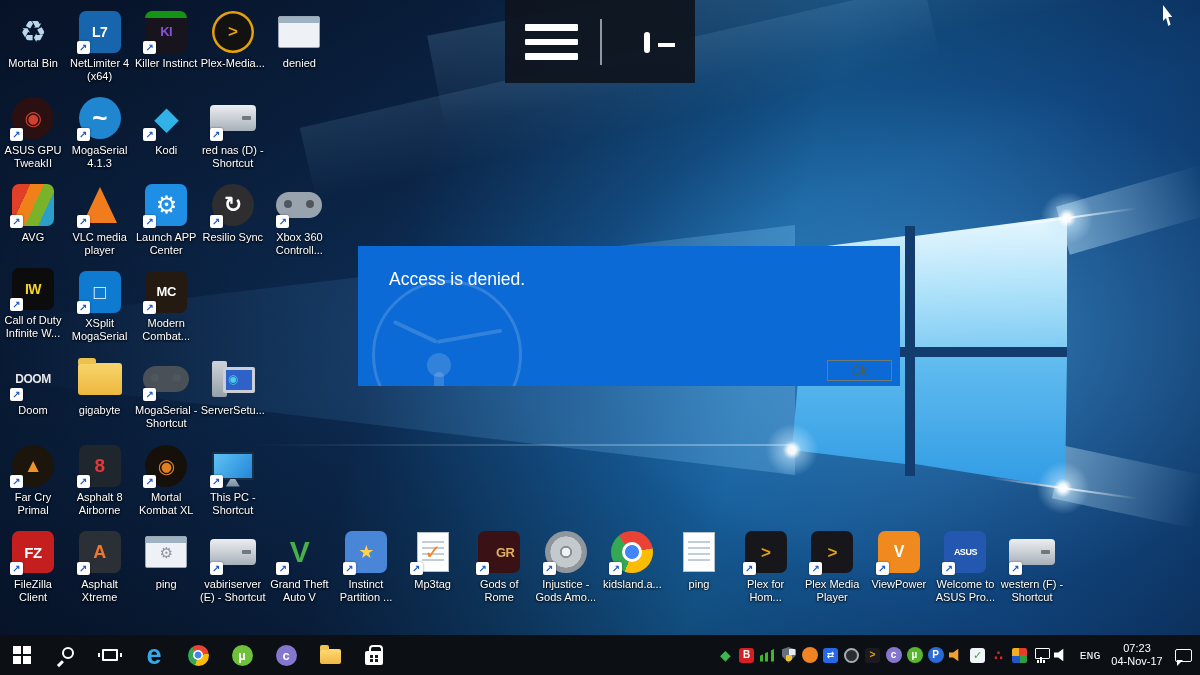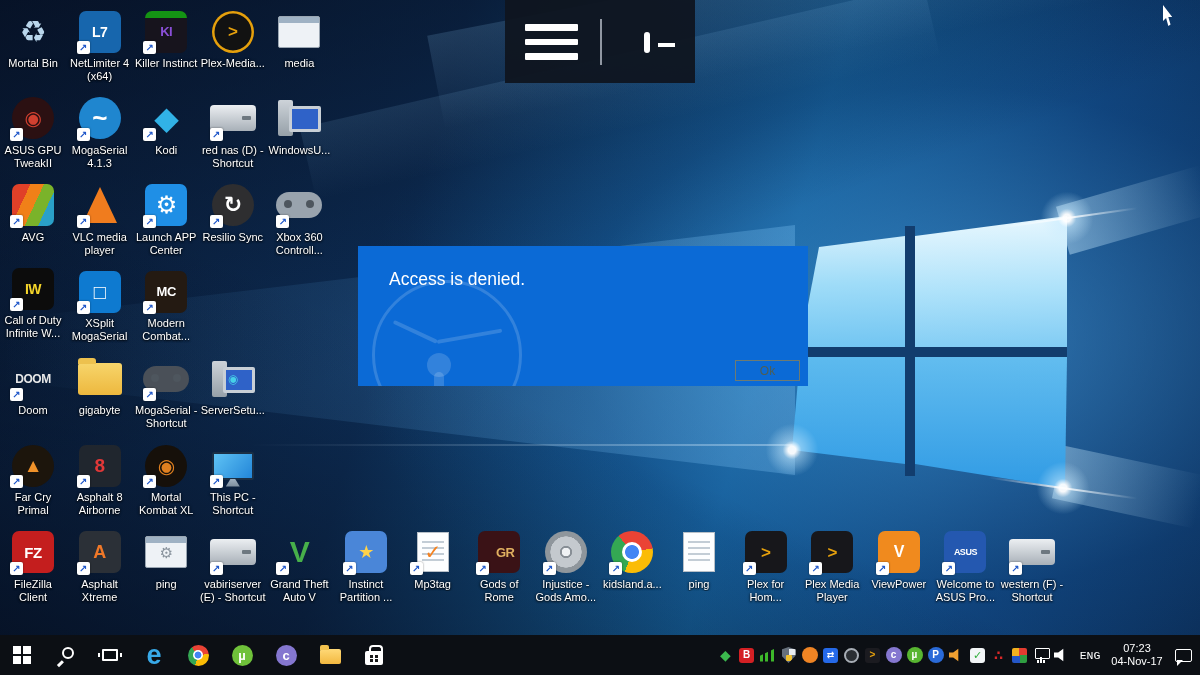--- a/index.html
+++ b/index.html
@@ -96,21 +96,21 @@
   .tb-menu .bar:last-child{margin-bottom:0;}
   .tb-div{position:absolute;left:95px;top:19px;width:2px;height:46px;background:#9097a2;}
   .tb-kbd{position:absolute;left:118px;top:26px;width:48px;height:33px;background:none;border:none;padding:0;cursor:pointer;}
   .kbd-out{position:relative;width:46px;height:31px;border:3px solid #fff;border-radius:4px;background:rgba(255,255,255,.06);}
   .kbd-r1,.kbd-r2{position:absolute;left:3px;right:3px;height:4px;
     background:repeating-linear-gradient(90deg,#fff 0 4px,transparent 4px 7px);}
   .kbd-r1{top:3px;} .kbd-r2{top:9px;}
   .kbd-sp{position:absolute;left:11px;bottom:3px;width:17px;height:4px;background:#fff;}
 
   
-  .dialog{position:absolute;left:358px;top:246px;width:450px;height:140px;background:#0b6ad6;z-index:5;overflow:hidden;}
+  .dialog{position:absolute;left:358px;top:246px;width:542px;height:140px;background:#0b6ad6;z-index:5;overflow:hidden;}
   .dlg-title{position:absolute;left:31px;top:23px;font-size:17.5px;color:#fff;}
   .dlg-ok{position:absolute;right:8px;bottom:5px;width:65px;height:21px;background:transparent;
     border:1px solid #6e7b72;color:#4e5e55;font-size:12px;line-height:18px;cursor:pointer;}
   .wm{position:absolute;left:0;top:0;width:100%;height:100%;pointer-events:none;}
   .wm-circle{position:absolute;left:14px;top:34px;width:150px;height:150px;border:3px solid rgba(255,255,255,.16);border-radius:50%;}
   .wm-hand{position:absolute;height:4px;background:rgba(255,255,255,.16);border-radius:2px;transform-origin:0 50%;}
   .wm-h1{left:79px;top:94px;width:48px;transform:rotate(205deg);}
   .wm-h2{left:79px;top:94px;width:66px;transform:rotate(-10deg);}
   .wm-keyhead{position:absolute;left:69px;top:107px;width:24px;height:24px;border-radius:50%;background:rgba(255,255,255,.16);}
   .wm-keystem{position:absolute;left:76px;top:126px;width:10px;height:26px;border-radius:5px;background:rgba(255,255,255,.16);}
@@ -232,21 +232,21 @@
           <div class="ic k-circle" style="background: rgb(18, 18, 18); box-shadow: rgb(229, 160, 13) 0px 0px 0px 2.5px inset;">
             <span class="glyph" style="color: rgb(229, 160, 13); font-size: 17px;">&gt;</span>
           </div>
         </div>
         <div class="dlabel">Plex-Media...</div>
       </div>
       <div class="di" style="left: 266.4px; top: 8px;">
         <div class="iccell">
           <div class="ic k-window"></div>
         </div>
-        <div class="dlabel">media</div>
+        <div class="dlabel">denied</div>
       </div>
       <div class="di" style="left: 0px; top: 94.8px;">
         <div class="iccell">
           <div class="ic k-circle" style="background: rgb(43, 16, 18);">
             <span class="glyph" style="color: rgb(208, 64, 48); font-size: 20px;">◉</span>
           </div>
         </div>
         <span class="sc">↗</span>
         <div class="dlabel">ASUS GPU TweakII</div>
       </div>
@@ -267,26 +267,20 @@
         </div>
         <span class="sc">↗</span>
         <div class="dlabel">Kodi</div>
       </div>
       <div class="di" style="left: 199.8px; top: 94.8px;">
         <div class="iccell">
           <div class="ic k-drive"></div>
         </div>
         <span class="sc">↗</span>
         <div class="dlabel">red nas (D) - Shortcut</div>
-      </div>
-      <div class="di" style="left: 266.4px; top: 94.8px;">
-        <div class="iccell">
-          <div class="ic k-pc"></div>
-        </div>
-        <div class="dlabel">WindowsU...</div>
       </div>
       <div class="di" style="left: 0px; top: 181.6px;">
         <div class="iccell">
           <div class="ic k-square" style="background: linear-gradient(115deg, rgb(224, 64, 40) 0px, rgb(224, 64, 40) 30%, rgb(240, 128, 24) 30%, rgb(240, 128, 24) 52%, rgb(122, 179, 42) 52%, rgb(122, 179, 42) 74%, rgb(42, 160, 200) 74%);"></div>
         </div>
         <span class="sc">↗</span>
         <div class="dlabel">AVG</div>
       </div>
       <div class="di" style="left: 66.6px; top: 181.6px;">
         <div class="iccell">

